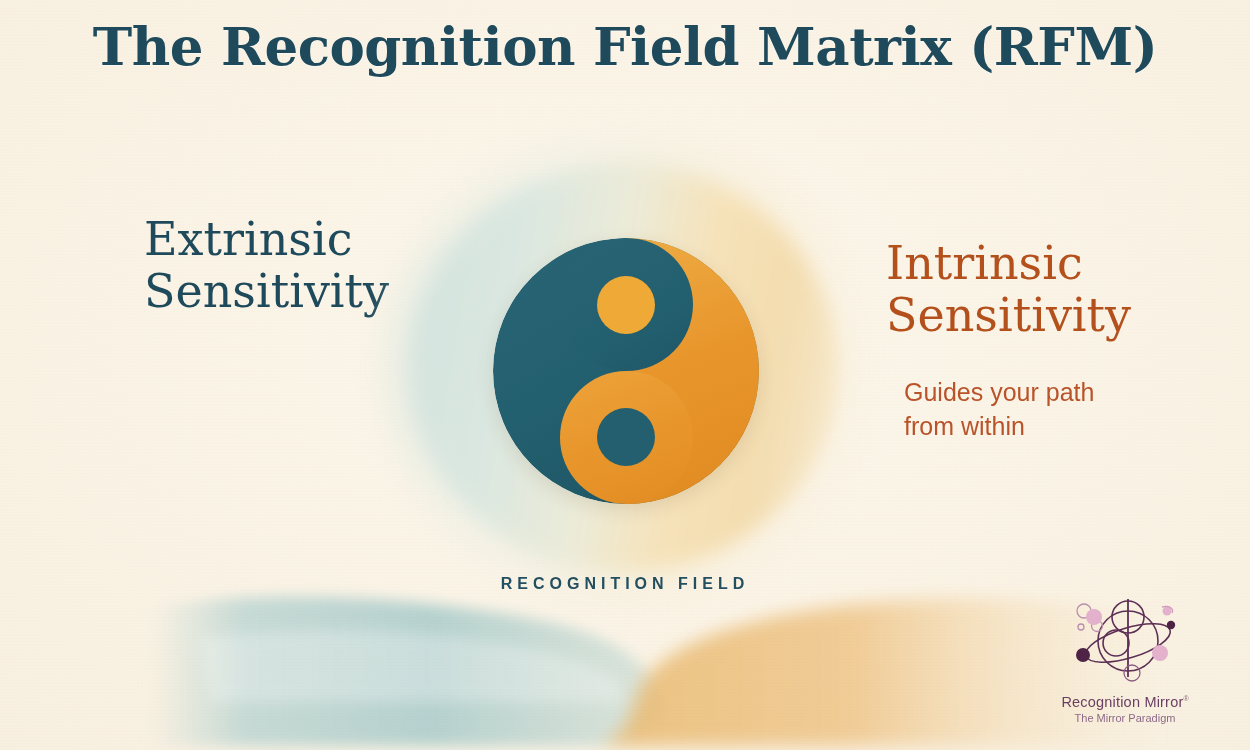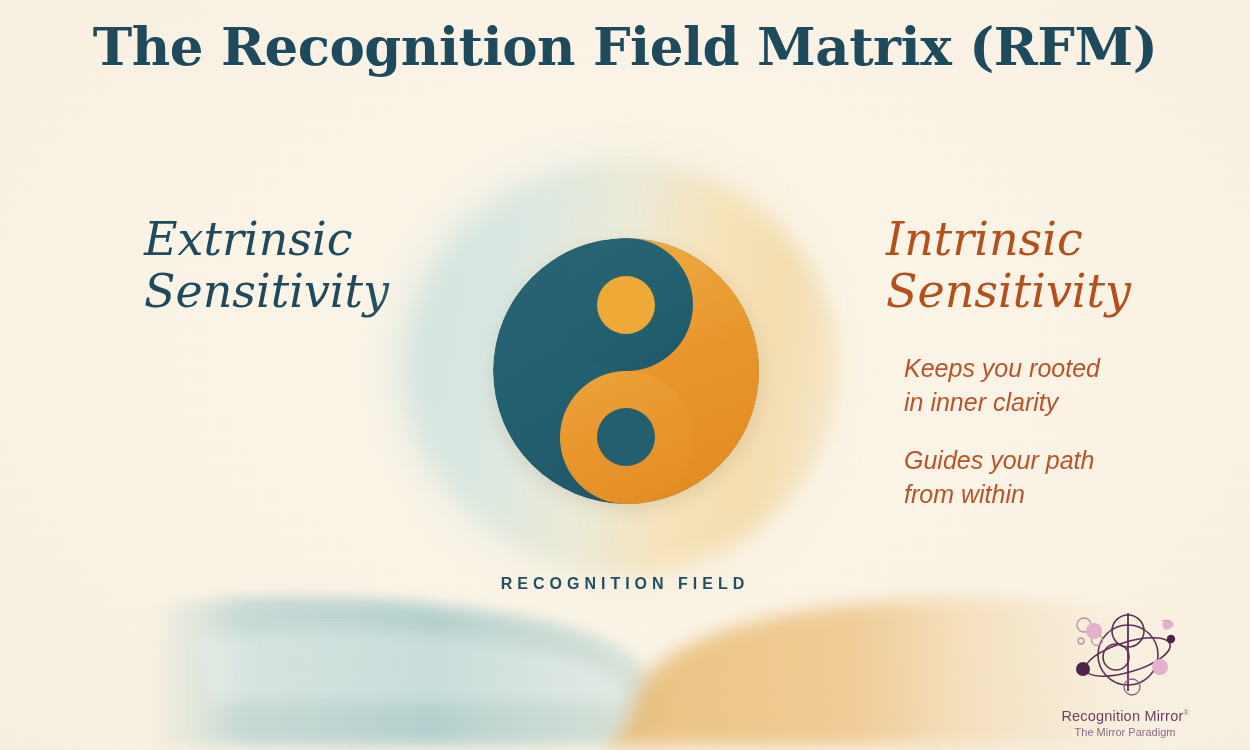--- a/index.html
+++ b/index.html
@@ -57,24 +57,23 @@
     letter-spacing: 5.2px;
     color: #24506a;
     margin: 18px 0 0 0;
   }
 
   
   .col {
     position: absolute;
     top: 214px;
     width: 300px;
-    font-style: italic;
   }
   #col-left  { left: 82px;  text-align: left; }
-  #col-right { right: 78px; text-align: left; }
+  #col-right { right: 78px; text-align: left; margin-top: 24px; }
 
   .col-heading {
     font-family: "DejaVu Serif", serif;
     font-weight: 400;
     font-size: 46px;
     line-height: 1.12;
     margin: 0 0 34px 0;
     white-space: pre-line;
   }
   #col-left  .col-heading { color: #1f4a5b; padding-left: 62px;}
@@ -215,21 +214,21 @@
   }
   #brand-reg {
     font-size: 7px;
     vertical-align: super;
     color: #8b6b87;
   }
   #brand-tagline {
     font-family: "Liberation Sans", sans-serif;
     font-size: 11px;
     color: #8d6a89;
-    margin: 1px 0 0 0;
+    margin: 1px 0 14px 0;
   }
 </style>
 </head>
 <body>
 
 <div id="poster">
 
   <svg id="dune" viewBox="0 0 1250 190" preserveAspectRatio="none" aria-hidden="true">
     <defs>
       <linearGradient id="gradTeal" x1="0" y1="0" x2="1" y2="0">
@@ -264,22 +263,20 @@
   </div>
 
   <div class="col" id="col-left">
     <div class="col-heading">Extrinsic
 Sensitivity</div>
   </div>
 
   <div class="col" id="col-right">
     <div class="col-heading">Intrinsic
 Sensitivity</div>
-    <div class="col-point">Keeps you rooted
-in inner clarity</div>
     <div class="col-point">Guides your path
 from within</div>
   </div>
 
   <div id="emblem-wrap">
     <div id="halo2"></div>
     <div id="halo"></div>
 
     <div id="yinyang">
       <div id="yy-dark"></div>

